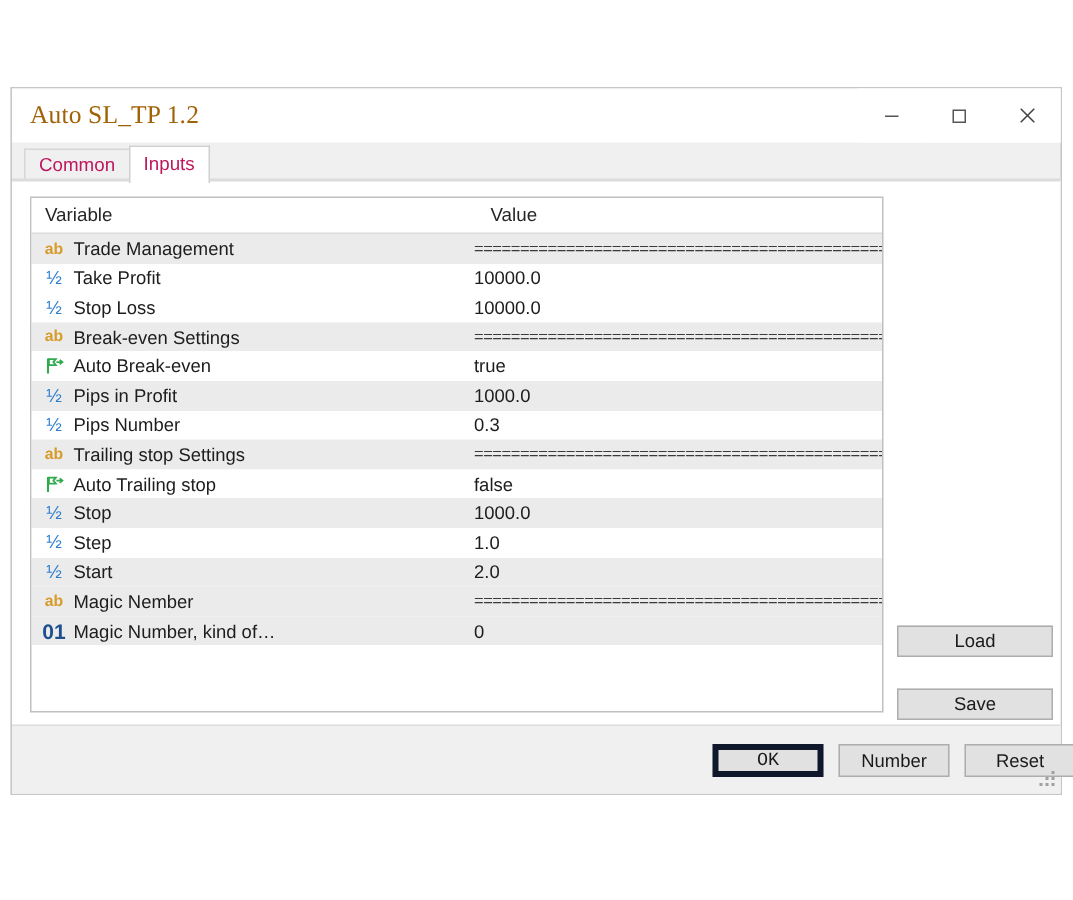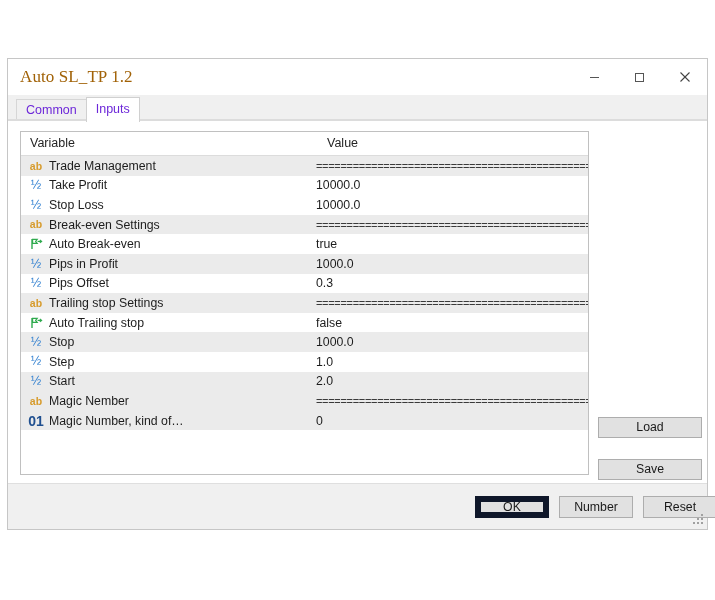--- a/index.html
+++ b/index.html
@@ -74,21 +74,21 @@
     content: "";
     position: absolute;
     left: 0; right: 0; bottom: 0;
     height: 1px;
     background: #dcdcdc;
   }
   .tab {
     position: relative;
     display: inline-block;
     font-size: 12.5px;
-    color: #6d28d9;
+    color: #be185d;
     padding: 3px 9px 4px 9px;
     line-height: 15px;
     background: #f0f0f0;
     border: 1px solid #d6d6d6;
     border-bottom: none;
     margin-right: -1px;
     box-sizing: border-box;
     vertical-align: bottom;
   }
   .tab.active {
@@ -235,22 +235,23 @@
     border-top: 1px solid #dfdfdf;
   }
   .foot-btn {
     position: absolute;
     top: 12px;
     width: 74px;
     height: 22px;
   }
   #btn-ok {
     left: 467px;
-    border: 6px solid #0f172a;
+    border: 4px solid #0f172a;
     background: #e1e1e1;
+    font-family: Liberation Mono, monospace;
   }
   #btn-cancel { left: 551px; }
   #btn-reset  { left: 635px; }
 
   .grip {
     position: absolute;
     right: 3px;
     bottom: 3px;
     width: 12px;
     height: 12px;
@@ -358,21 +359,21 @@
               <span class="tico half">½</span>
               <span class="vname">Pips in Profit</span>
             </div>
             <div class="cell-val">
               <span class="vval">1000.0</span>
             </div>
           </div>
           <div class="row plain">
             <div class="cell-var">
               <span class="tico half">½</span>
-              <span class="vname">Pips Offset</span>
+              <span class="vname">Pips Number</span>
             </div>
             <div class="cell-val">
               <span class="vval">0.3</span>
             </div>
           </div>
           <div class="row alt">
             <div class="cell-var">
               <span class="tico ab">ab</span>
               <span class="vname">Trailing stop Settings</span>
             </div>

